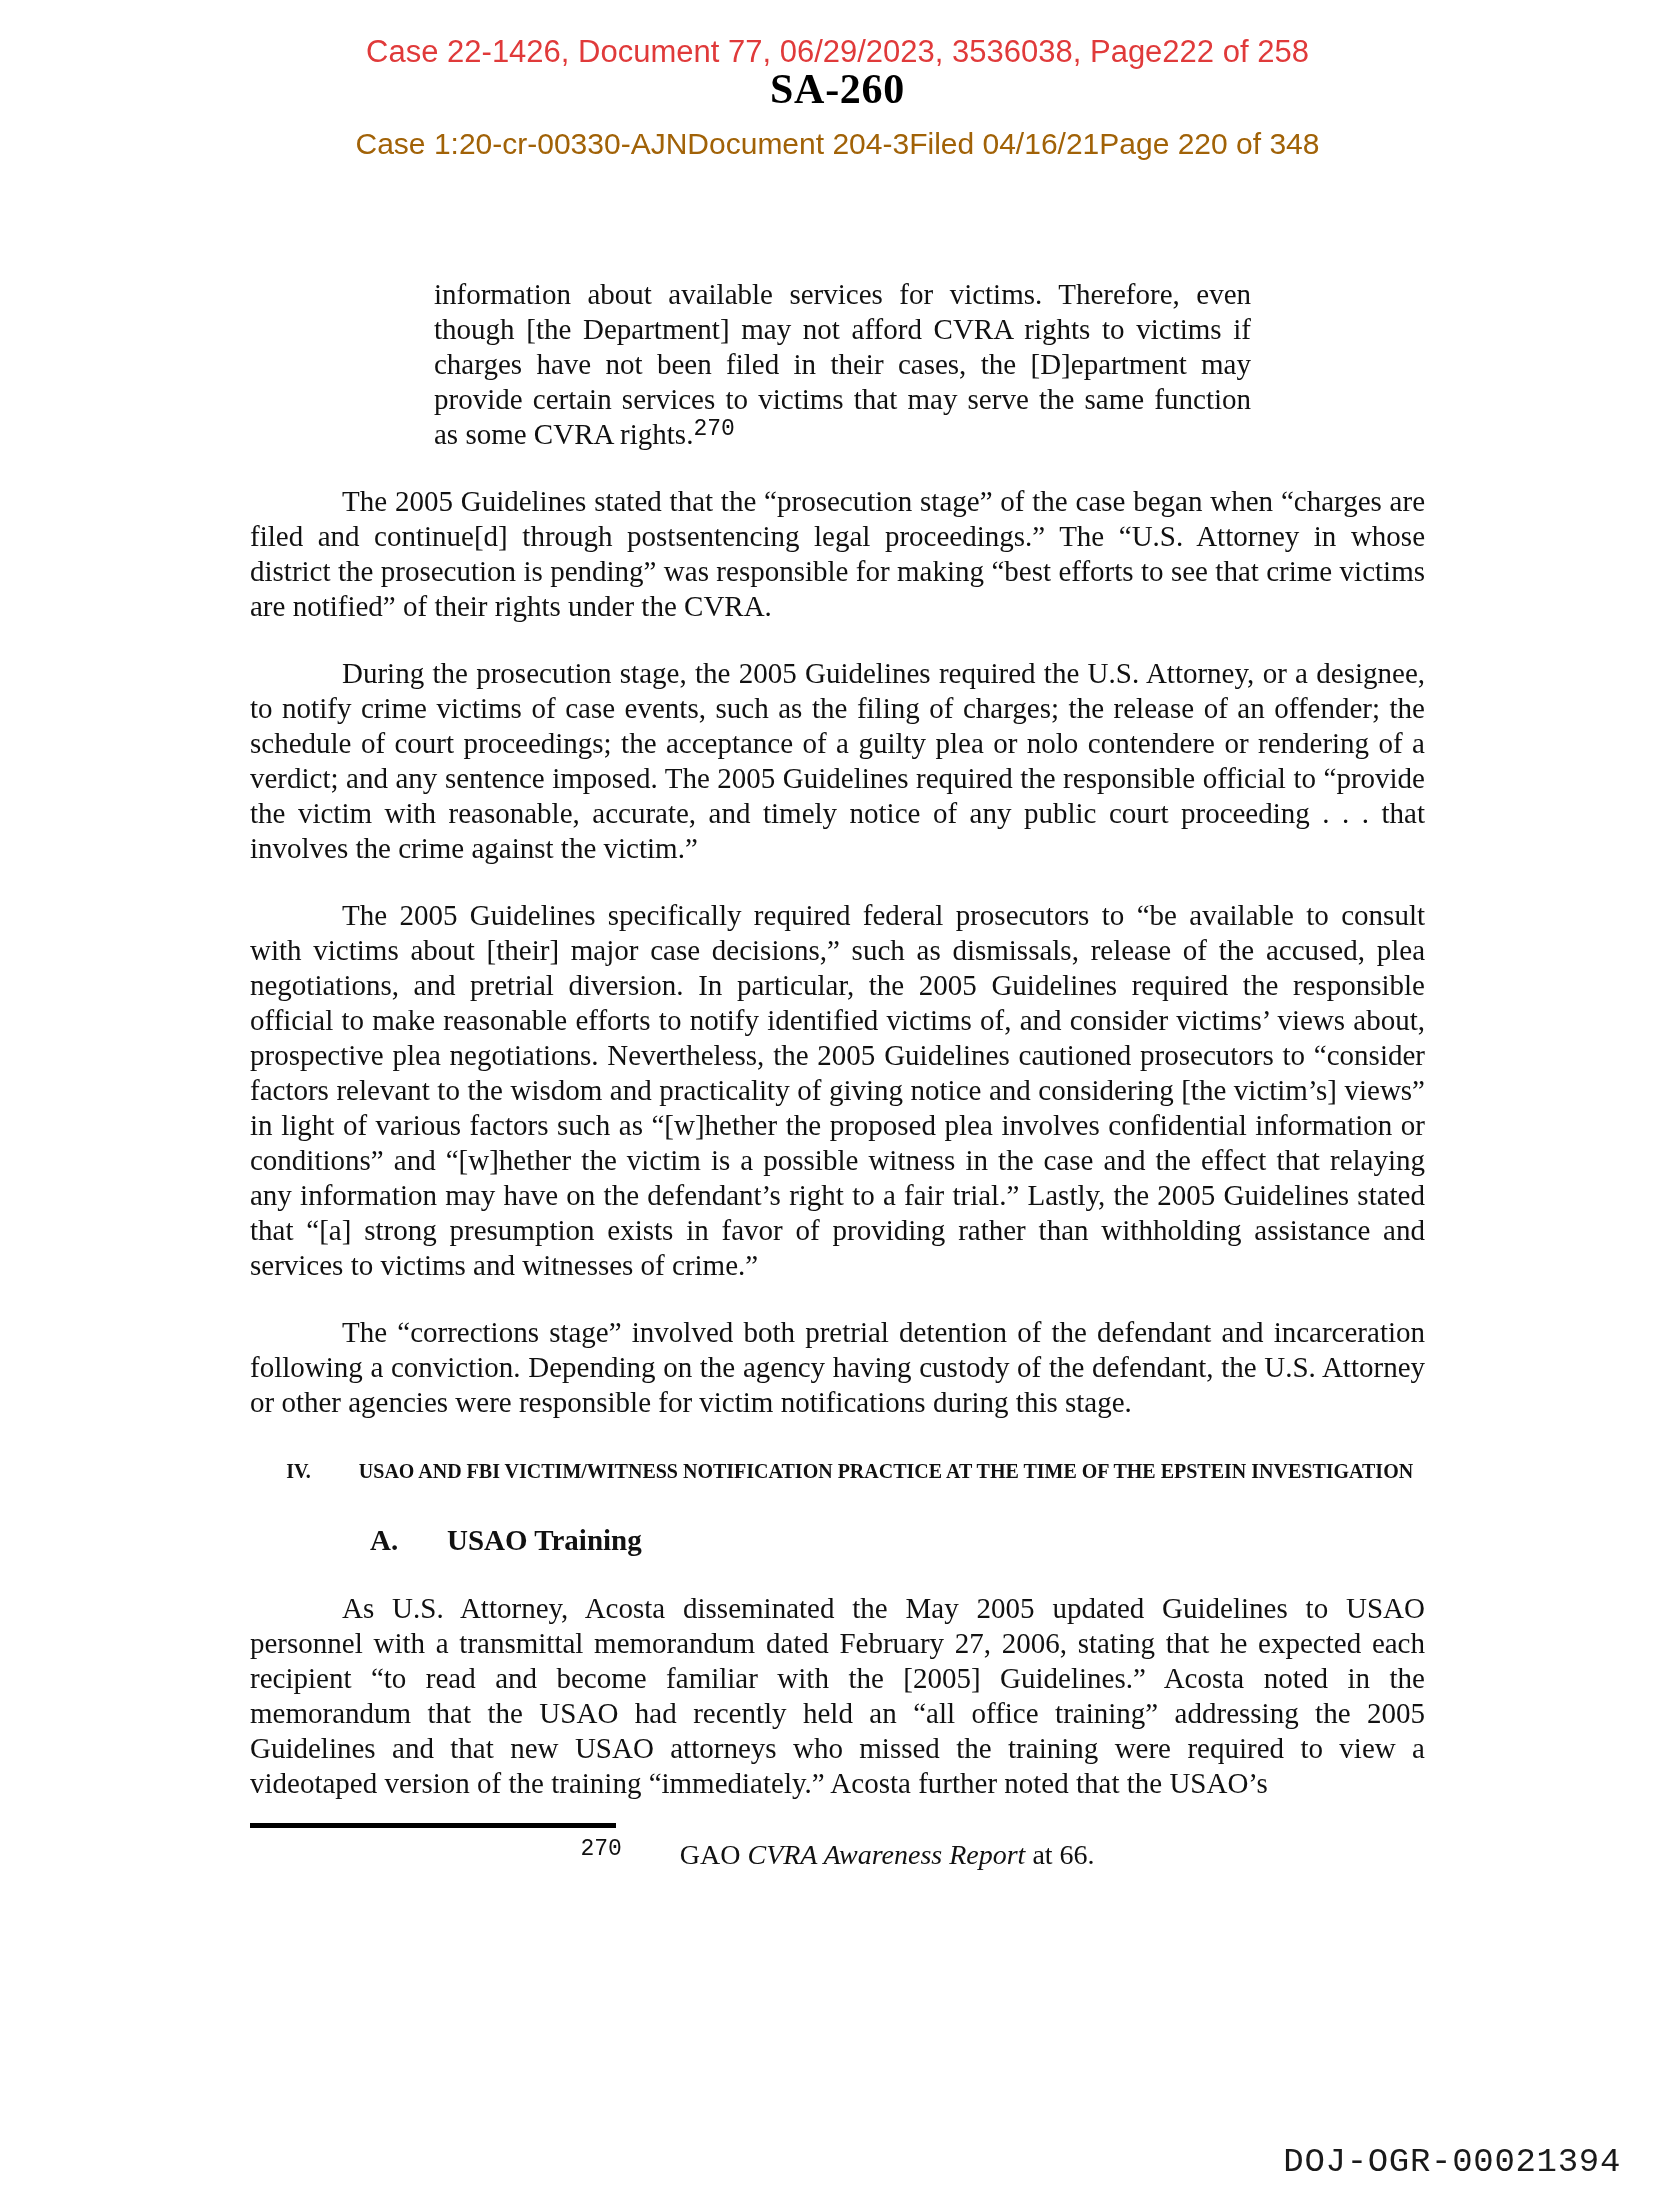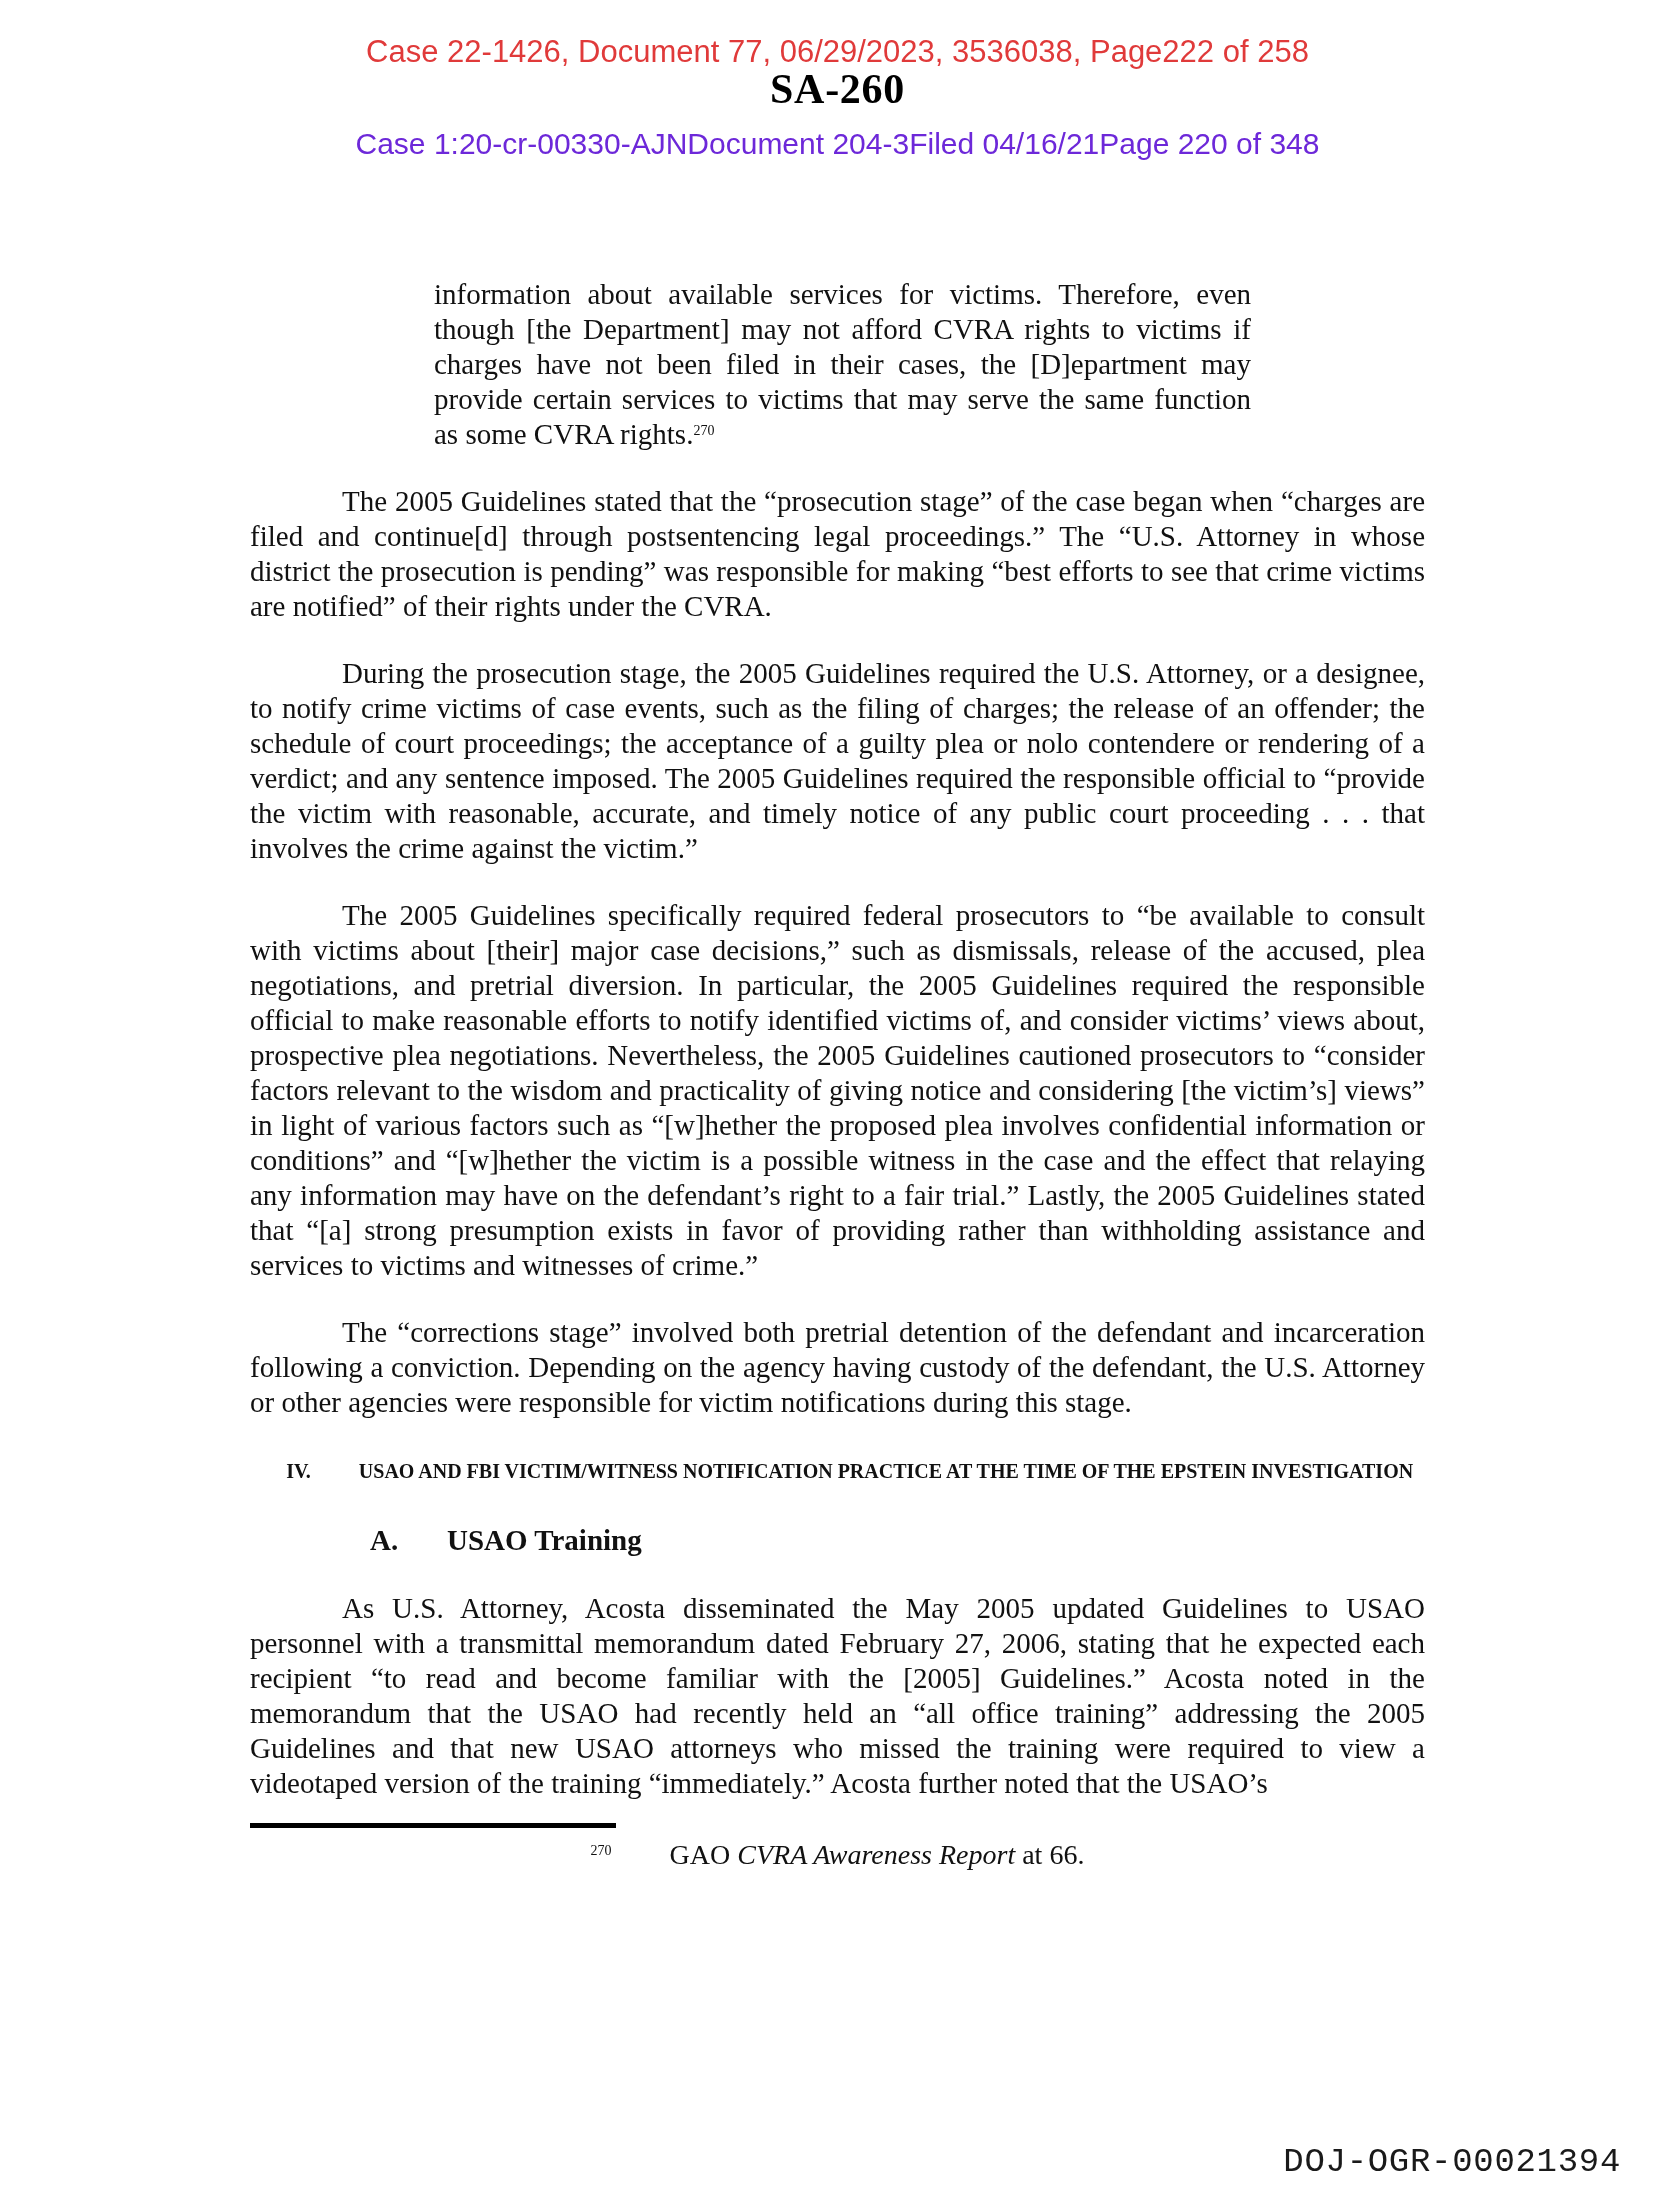--- a/index.html
+++ b/index.html
@@ -31,38 +31,39 @@
     color: #000;
     margin-top: 0px;
   }
   .hdr-blue {
     margin-top: 16px;
     display: flex;
     justify-content: center;
     font-family: "Liberation Sans", sans-serif;
     font-size: 30px;
     line-height: 33px;
-    color: #6d28d9;
+    color: #a16207;
   }
   
   .content {
     margin: 117px 250px 0 250px; 
     font-size: 29px;
     line-height: 35px;
     text-align: justify;
   }
   .blockquote {
     margin-left: 184px;
     margin-right: 174px;
     text-align: justify;
   }
   .blockquote sup, .fn sup {
-    font-size: 14px;
+    font-size: 23px;
     line-height: 0;
     vertical-align: 9.2px;
+    font-family: Liberation Mono, monospace;
   }
   p.para {
     margin: 32px 0 0 0;
     text-indent: 92px;
   }
   .heading {
     display: flex;
     margin-top: 33px;
     font-weight: bold;
     font-size: 20px;

